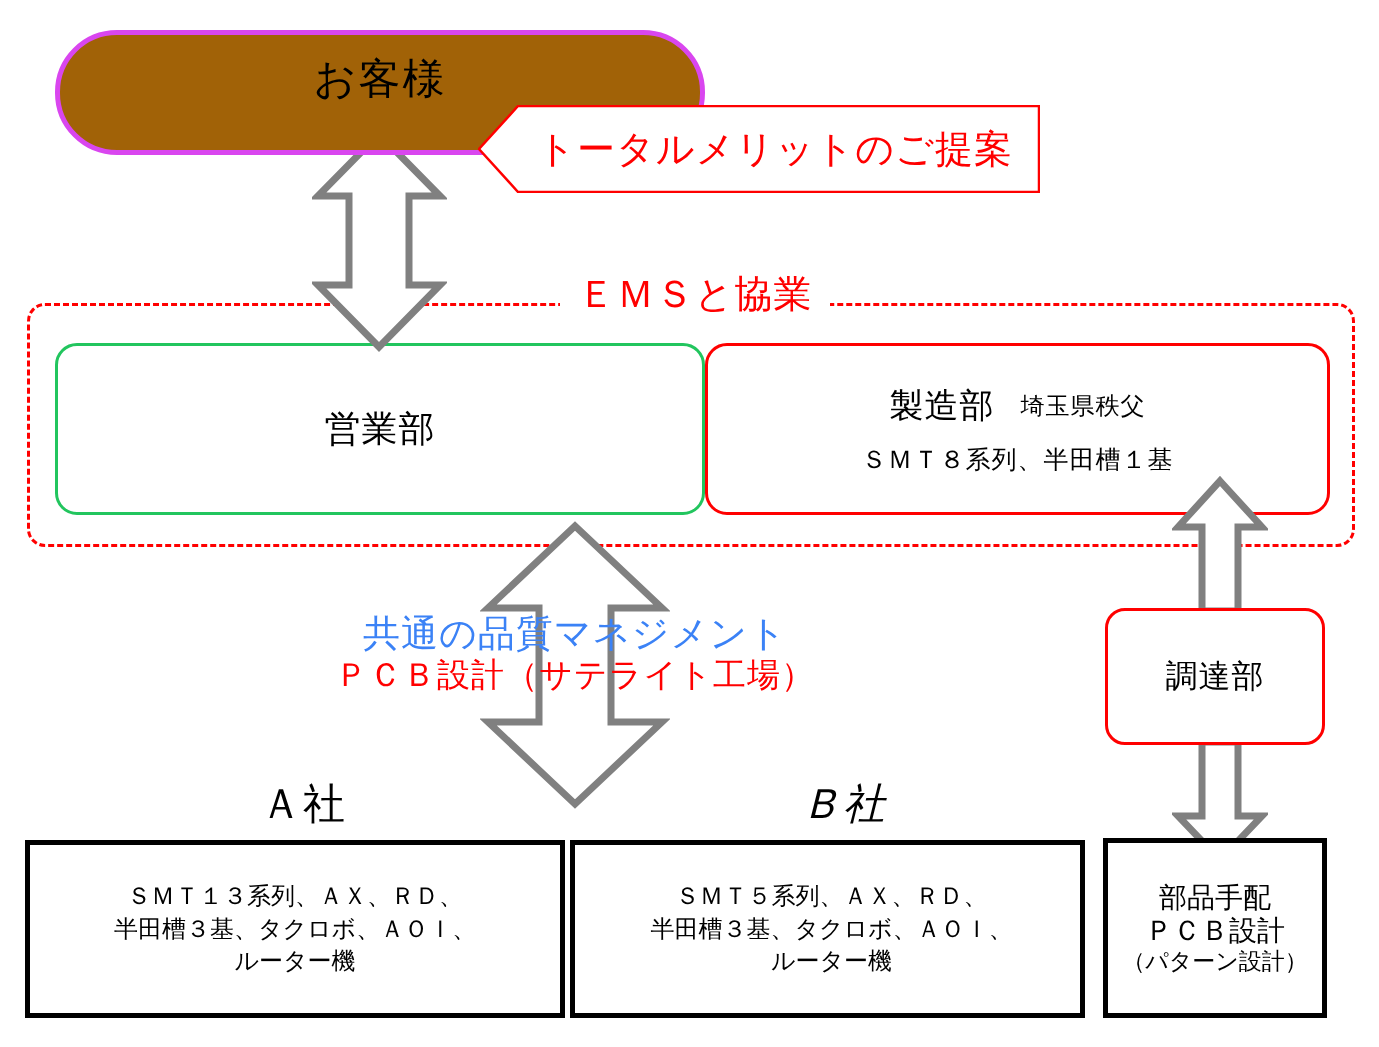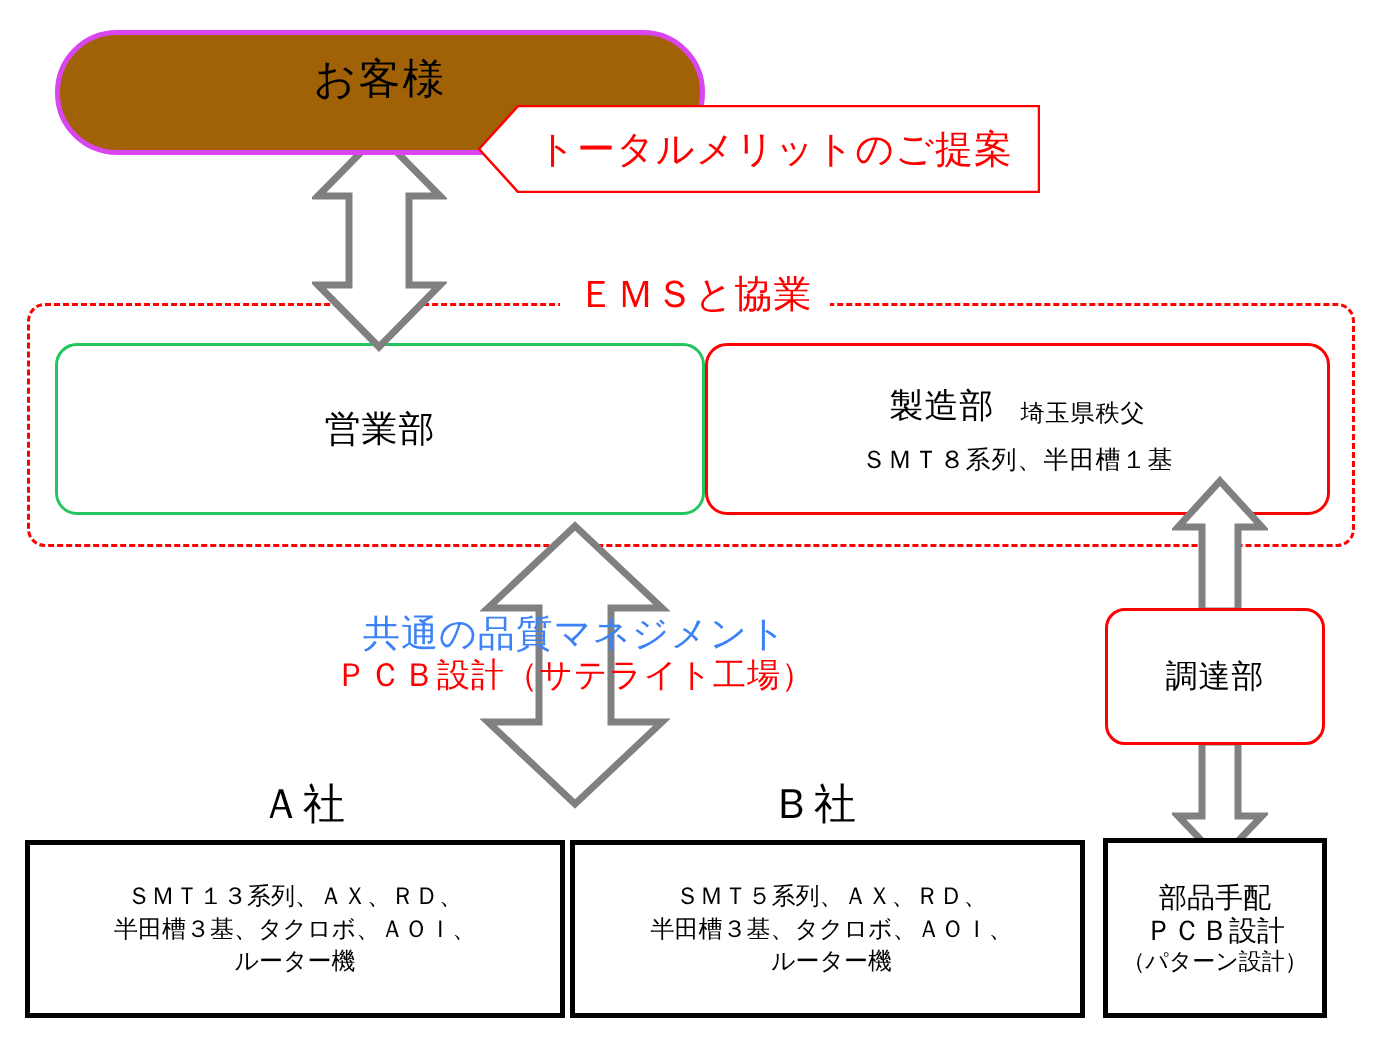--- a/index.html
+++ b/index.html
@@ -44,42 +44,42 @@
     box-sizing:border-box;z-index:3;
   }
   #sales-label{font-size:36px;color:#000;letter-spacing:1px;}
 
   #mfg-box{
     left:705px;top:343px;width:625px;height:172px;
     border:3px solid #ff0000;border-radius:22px;background:transparent;
     box-sizing:border-box;z-index:3;display:flex;flex-direction:column;
     align-items:center;justify-content:center;
   }
-  #mfg-head{display:flex;align-items:flex-end;justify-content:center;margin-bottom:14px;}
+  #mfg-head{display:flex;align-items:center;justify-content:center;margin-bottom:14px;}
   #mfg-title{font-size:34px;color:#000;letter-spacing:1px;}
   #mfg-site{font-size:24px;color:#000;margin-left:26px;letter-spacing:1px;}
   #mfg-detail{font-size:25px;color:#000;letter-spacing:1px;}
 
   
   #quality-wrap{left:230px;top:615px;width:690px;z-index:7;text-align:center;}
   #quality-title{color:#3b82f6;font-size:37px;line-height:1.05;letter-spacing:1px;white-space:nowrap;}
   #quality-sub{color:#ff0000;font-size:33px;line-height:1.15;margin-top:2px;letter-spacing:1px;white-space:nowrap;}
 
   
   #procurement-box{
     left:1105px;top:608px;width:220px;height:137px;
     border:3px solid #ff0000;border-radius:20px;background:#fff;
     box-sizing:border-box;z-index:5;
   }
   #procurement-label{font-size:32px;color:#000;letter-spacing:1px;}
 
   
   .partner-tag{font-size:42px;color:#000;letter-spacing:1px;z-index:5;}
   #partner-a-tag{left:258px;top:782px;width:90px;height:44px;}
-  #partner-b-tag{left:769px;top:782px;width:90px;height:44px;}
+  #partner-b-tag{left:798px;top:782px;width:90px;height:44px;font-style:italic;}
 
   
   .bottom-box{
     border:5px solid #000;background:#fff;box-sizing:border-box;
     display:flex;align-items:center;justify-content:center;z-index:4;
   }
   #partner-a-box{left:25px;top:840px;width:540px;height:178px;}
   #partner-b-box{left:570px;top:840px;width:515px;height:178px;padding-left:8px;}
   #parts-box{left:1103px;top:838px;width:224px;height:180px;justify-content:center;}
   .bottom-text{font-size:24px;line-height:1.35;color:#000;letter-spacing:0px;text-align:center;}

